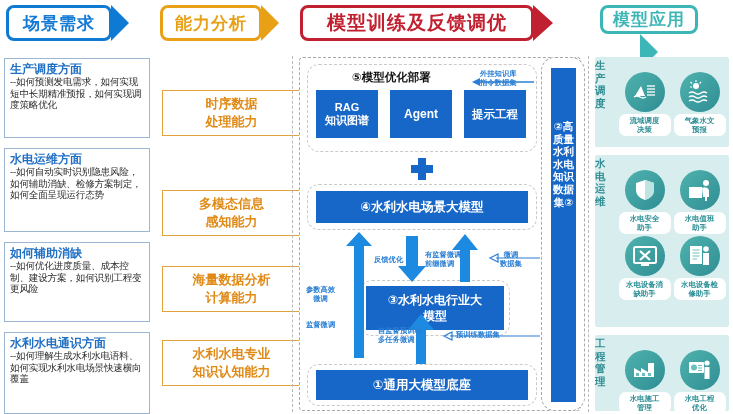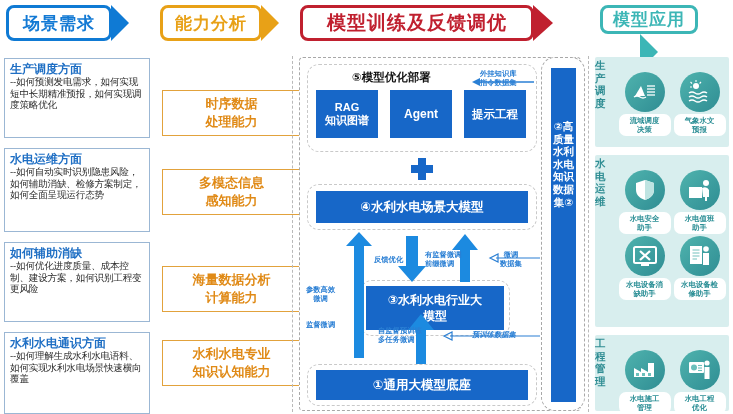--- a/index.html
+++ b/index.html
@@ -171,21 +171,21 @@
   </div>
 </div>
 
 <div class="col-caps">
   <div class="cap-card" style="top:32px;">
     <div>
       <div>时序数据</div>
       <div>处理能力</div>
     </div>
   </div>
-  <div class="cap-card" style="top:111px;">
+  <div class="cap-card" style="top:132px;">
     <div>
       <div>多模态信息</div>
       <div>感知能力</div>
     </div>
   </div>
   <div class="cap-card" style="top:208px;">
     <div>
       <div>海量数据分析</div>
       <div>计算能力</div>
     </div>
@@ -276,21 +276,21 @@
   </div>
   <div class="ann" style="left:6px; top:227px; text-align:center;">
     <div>参数高效</div>
     <div>微调</div>
   </div>
   <div class="ann" style="left:6px; top:262px;">监督微调</div>
   <div class="ann" style="left:78px; top:268px;">
     <div>自监督预训练</div>
     <div>多任务微调</div>
   </div>
-  <div class="ann" style="left:172px; top:272px;font-style:italic;">预训练数据集</div>
+  <div class="ann" style="left:156px; top:272px;">预训练数据集</div>
 </div>
 
 <div class="dataset-wrap">
   <div class="dataset-bar">②高质量水利水电知识数据集②</div>
 </div>
 
 <div class="col-apps">
 
   <div class="app-group" style="top:0px; height:90px;">
     <div class="group-label">生产调度</div>

